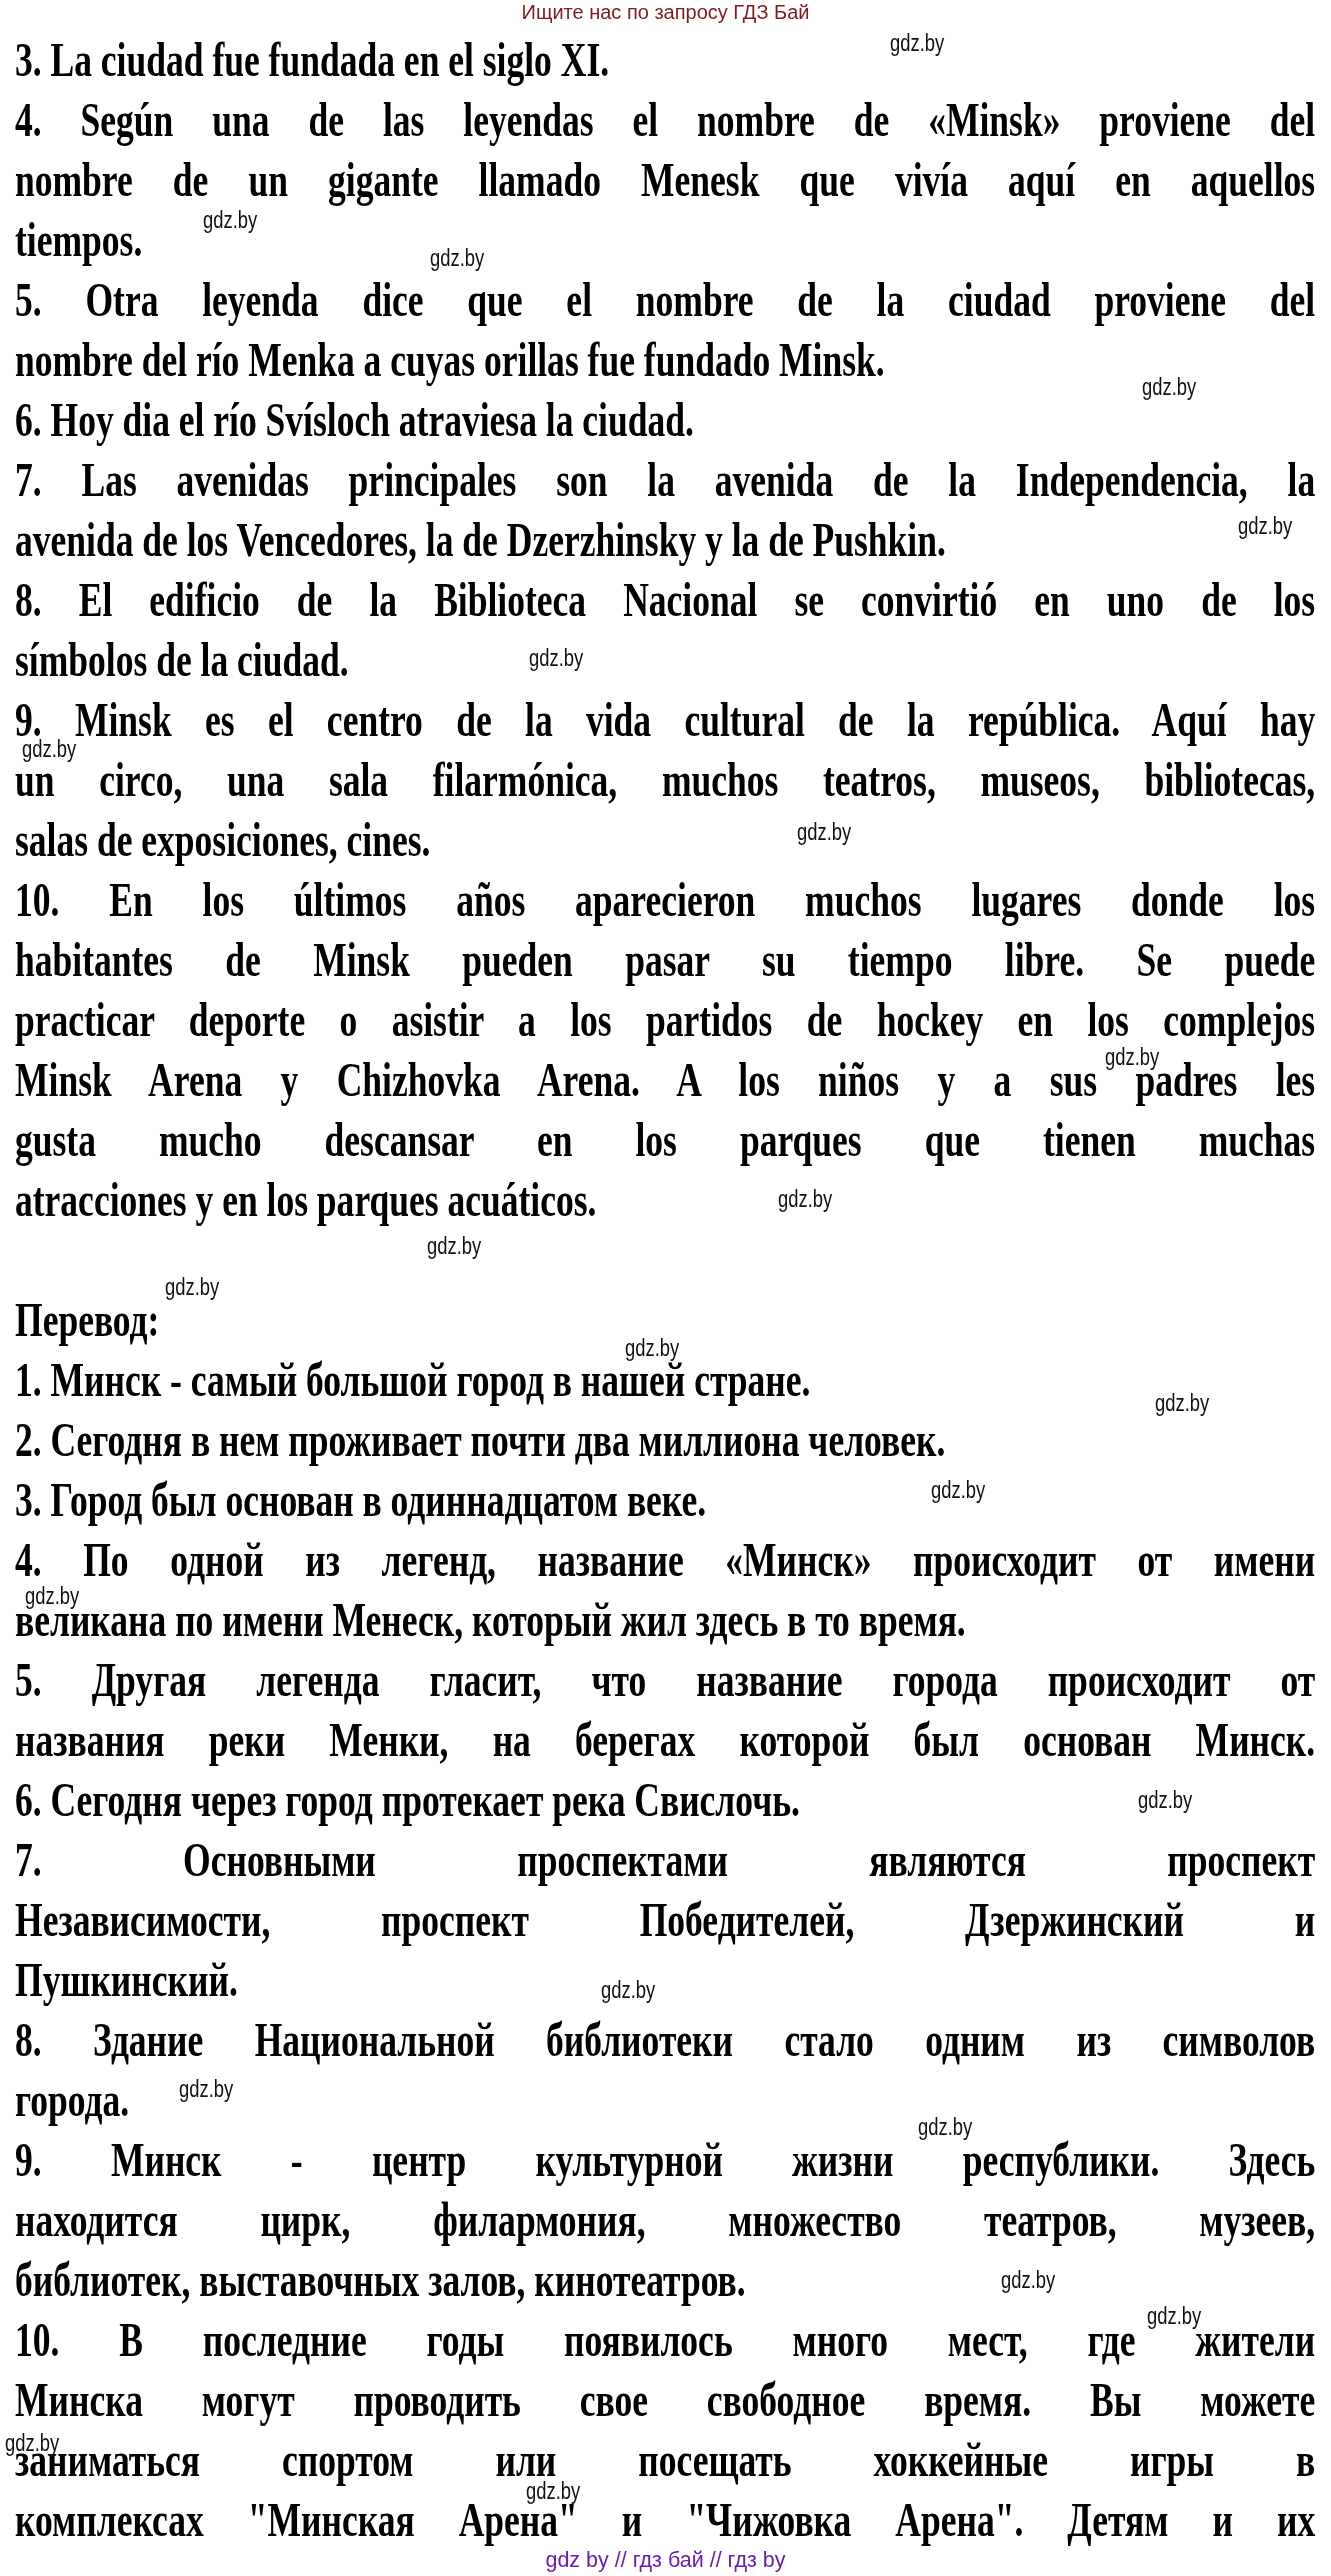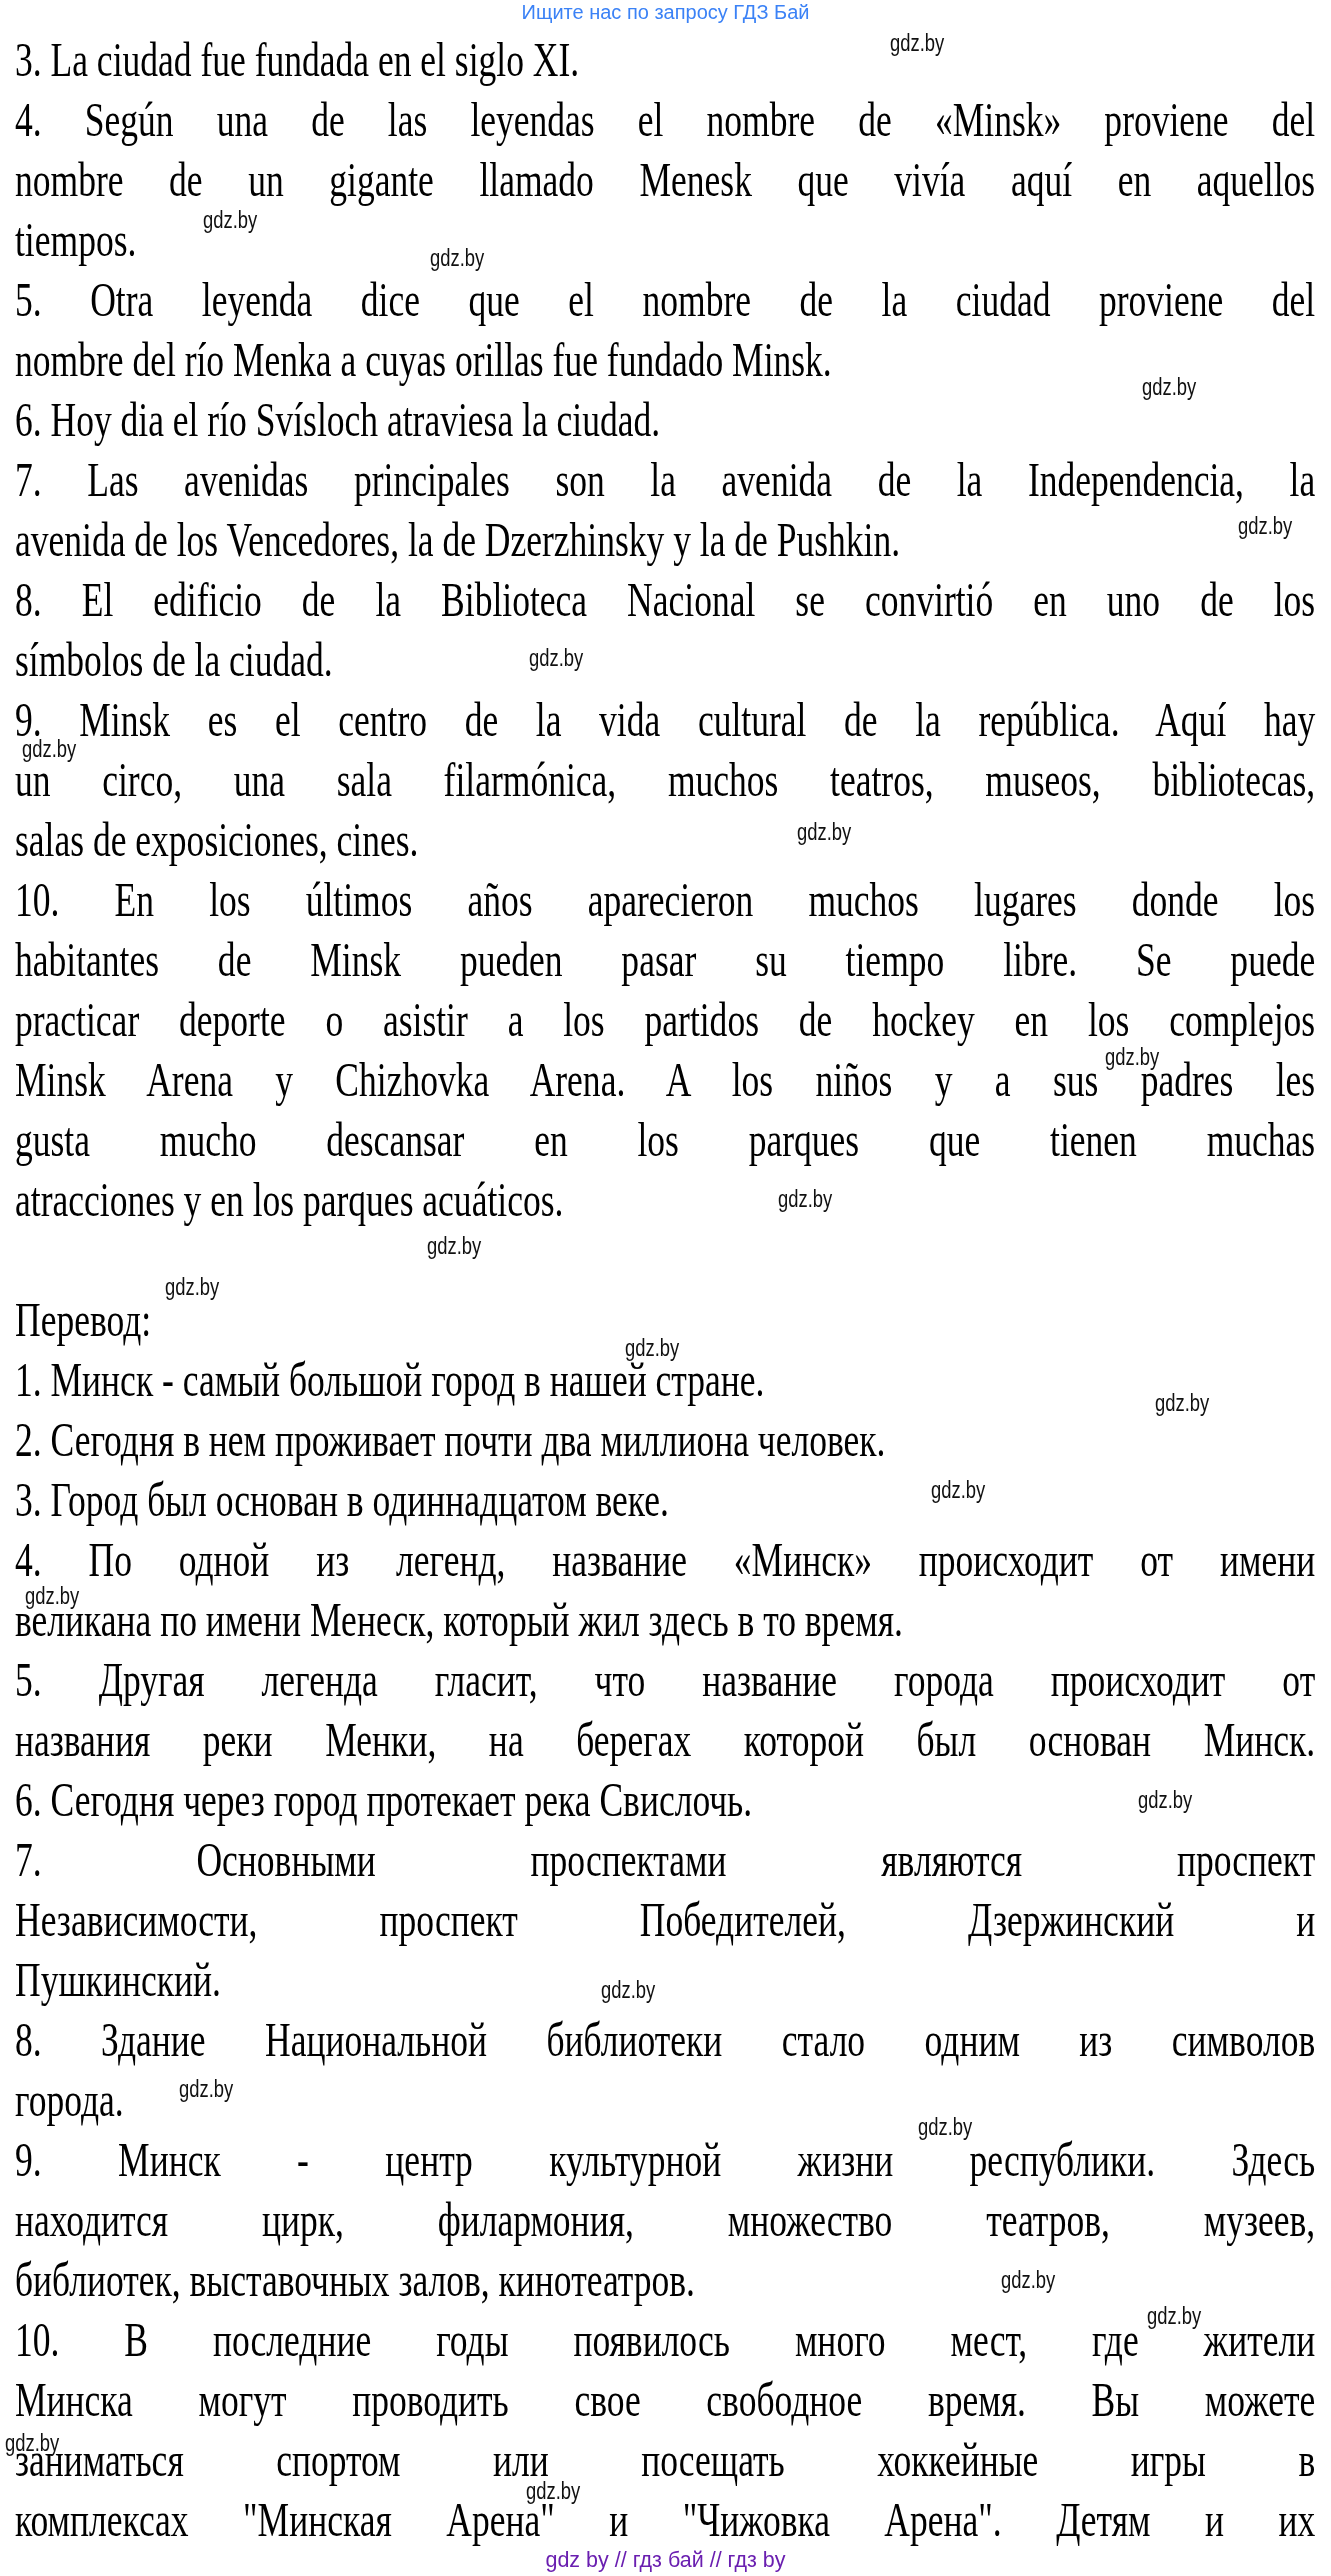--- a/index.html
+++ b/index.html
@@ -1,23 +1,23 @@
 <!DOCTYPE html>
 <html style="font-size:13.2px"><head>
 <meta charset="utf-8">
 <style>
   html, body { margin: 0; padding: 0; background: #ffffff; }
   body { width: 1331px; height: 2576px; position: relative; overflow: hidden; }
   .banner {
     position: absolute; top: 0; left: 0; width: 1331px; height: 25px;
-    text-align: center; color: #3b82f6;
+    text-align: center; color: #7f1d1d;
     font-family: "Liberation Sans", sans-serif; font-size: 20px; line-height: 25px;
   }
   .page {
-    position: absolute; left: 15px; top: 30px; width: 1300px;
+    position: absolute; left: 15px; top: 30px; width: 1300px; font-weight: bold;
   }
   .line {
     height: 60px; line-height: 60px;
     font-family: "Liberation Serif", serif; font-size: 48px; color: #000;
     white-space: nowrap; overflow: visible;
   }
   .justify { text-align: justify; text-align-last: justify; white-space: normal; }
   .wm {
     position: absolute; font-family: "Liberation Sans", sans-serif;
     font-size: 23px; color: #111; transform: scaleX(0.8); transform-origin: 0 0;

